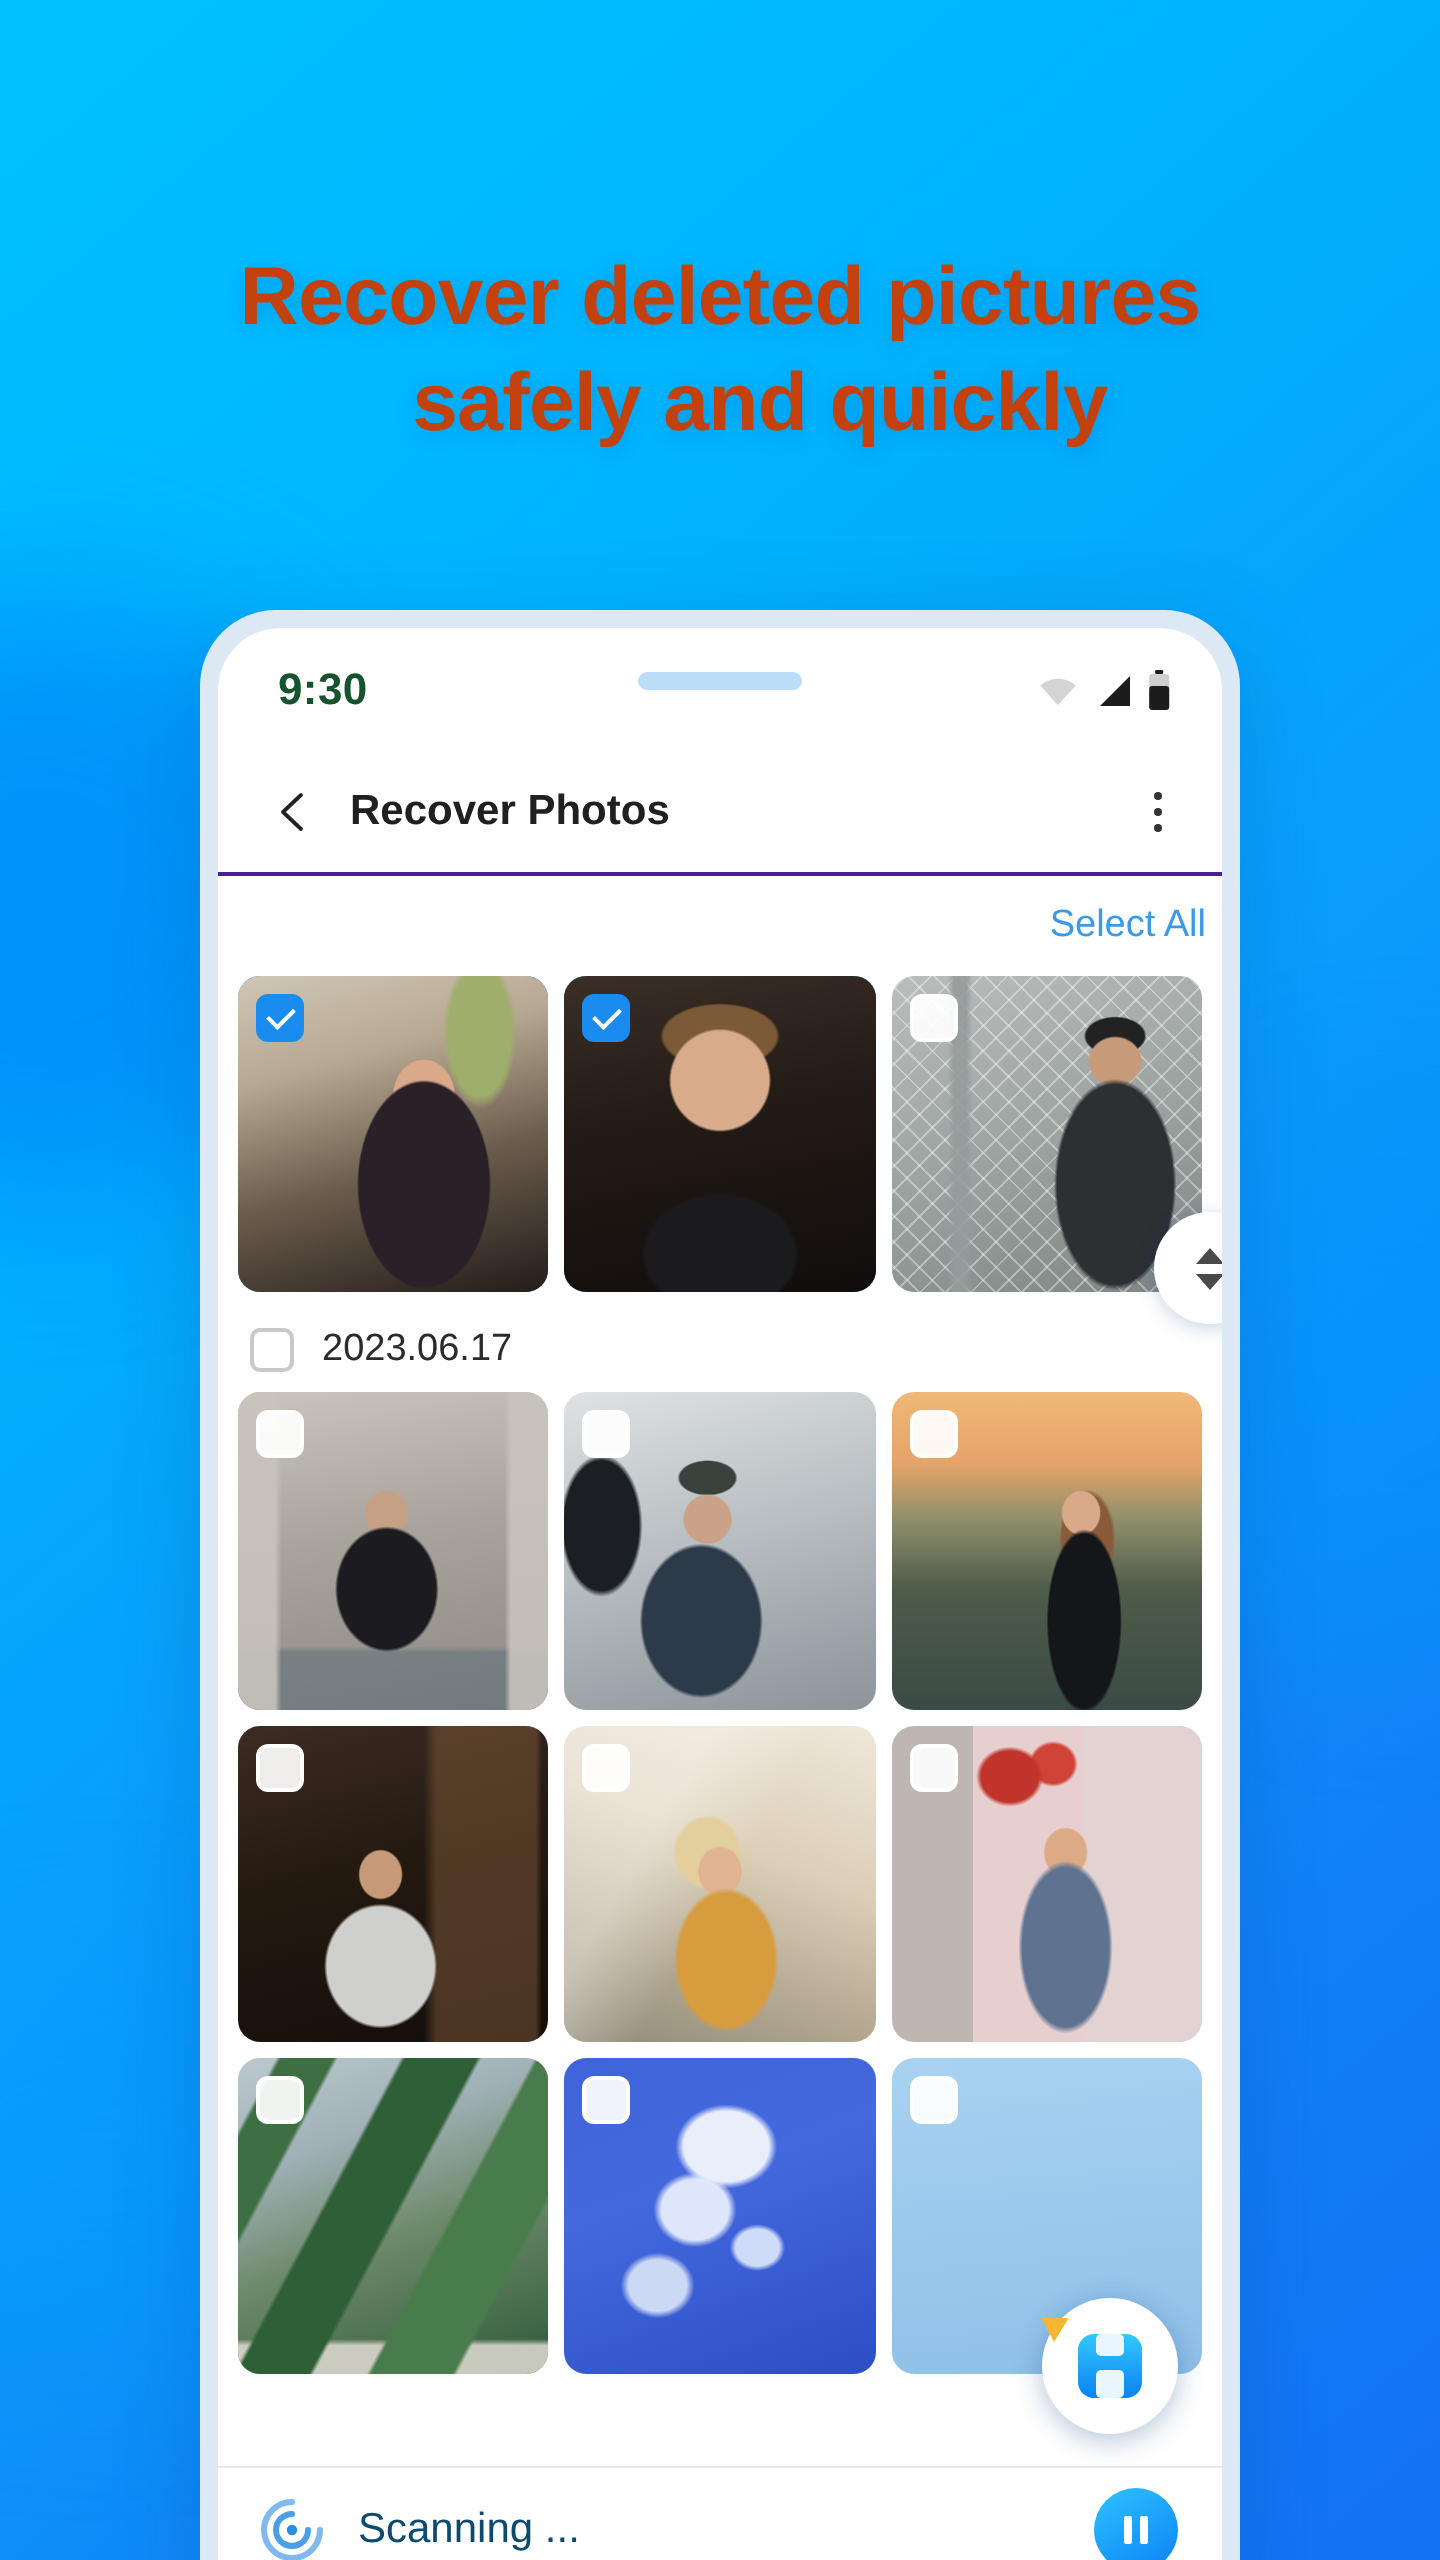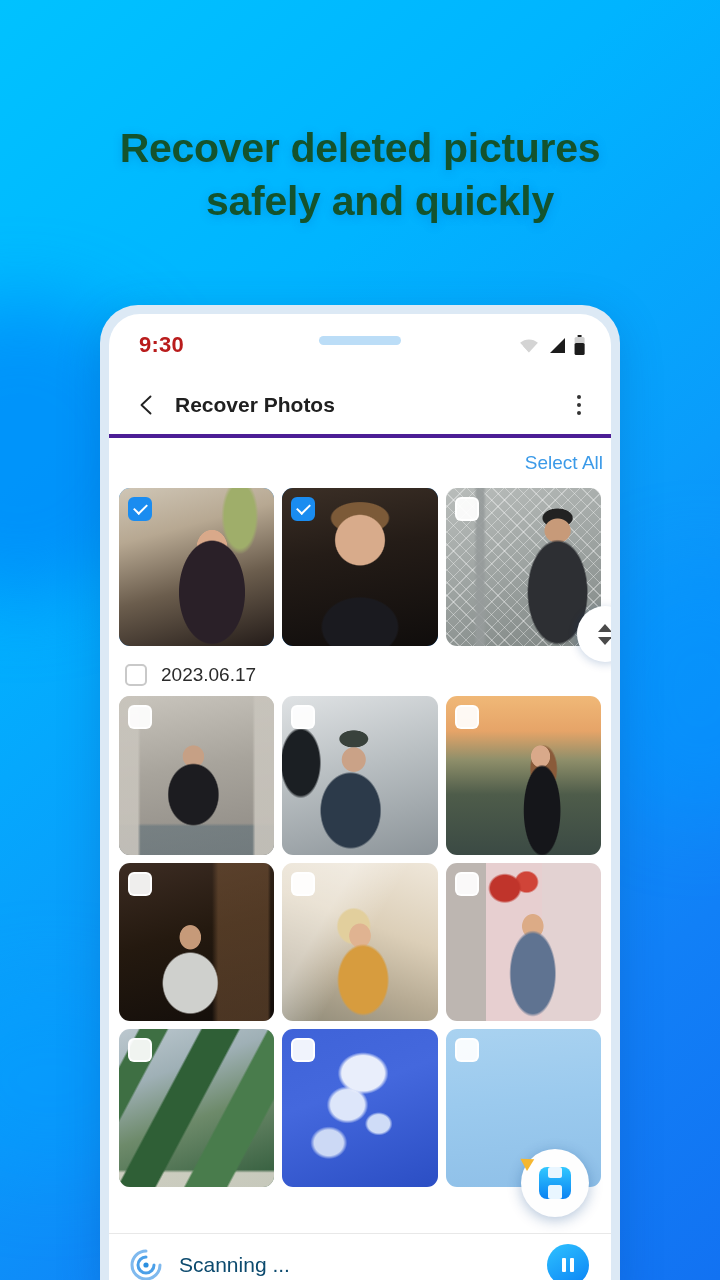--- a/index.html
+++ b/index.html
@@ -15,21 +15,21 @@
   
   .blob { position: absolute; border-radius: 50%; filter: blur(38px); pointer-events: none; }
   .blob-a { width: 300px; height: 300px; left: -130px; top: 300px; background: rgba(0,120,245,0.55); }
   .blob-b { width: 220px; height: 260px; right: -90px; top: 560px; background: rgba(0,150,255,0.42); }
   .blob-c { width: 260px; height: 200px; left: -80px; top: 980px; background: rgba(0,160,255,0.35); }
 
   
   .headline {
     position: absolute; top: 122px; left: 0; right: 0;
     text-align: center;
-    color: #14532d;
+    color: #c2410c;
     font-size: 41px;
     font-weight: bold;
     line-height: 53px;
     letter-spacing: -0.3px;
     text-shadow: 0 2px 10px rgba(0,90,180,0.28);
   }
   .headline .l2 { display: block; padding-left: 40px; }
 
   
   .phone {
@@ -54,32 +54,32 @@
     height: 62px;
     display: flex; align-items: center; justify-content: space-between;
     padding: 0 26px 0 30px;
     position: relative;
   }
   .speaker-pill {
     position: absolute; left: 50%; transform: translateX(-50%);
     top: 22px; width: 82px; height: 9px; border-radius: 5px;
     background: #bbddf7;
   }
-  .clock { font-size: 22px; font-weight: bold; color: #b91c1c; letter-spacing: 0.2px; }
+  .clock { font-size: 22px; font-weight: bold; color: #14532d; letter-spacing: 0.2px; }
   .status-icons { display: flex; align-items: center; gap: 7px; }
   .ic-wifi { width: 22px; height: 16px; }
   .ic-sig { width: 20px; height: 17px; }
   .ic-bat { width: 11px; height: 20px; }
 
   
   .appbar {
     height: 62px;
     display: flex; align-items: center;
     padding: 0 24px 0 26px;
-    border-bottom: 4px solid #4c1d95;
+    border-bottom: 2px solid #4c1d95;
   }
   .back-chevron { width: 24px; height: 24px; flex: 0 0 auto; cursor: pointer; }
   .app-title {
     margin-left: 16px;
     font-size: 21px; font-weight: bold; color: #202020;
     flex: 1 1 auto;
   }
   .kebab { display: flex; flex-direction: column; gap: 4px; align-items: center; padding: 6px; cursor: pointer; }
   .kebab i { width: 4px; height: 4px; border-radius: 50%; background: #333; display: block; }
 

